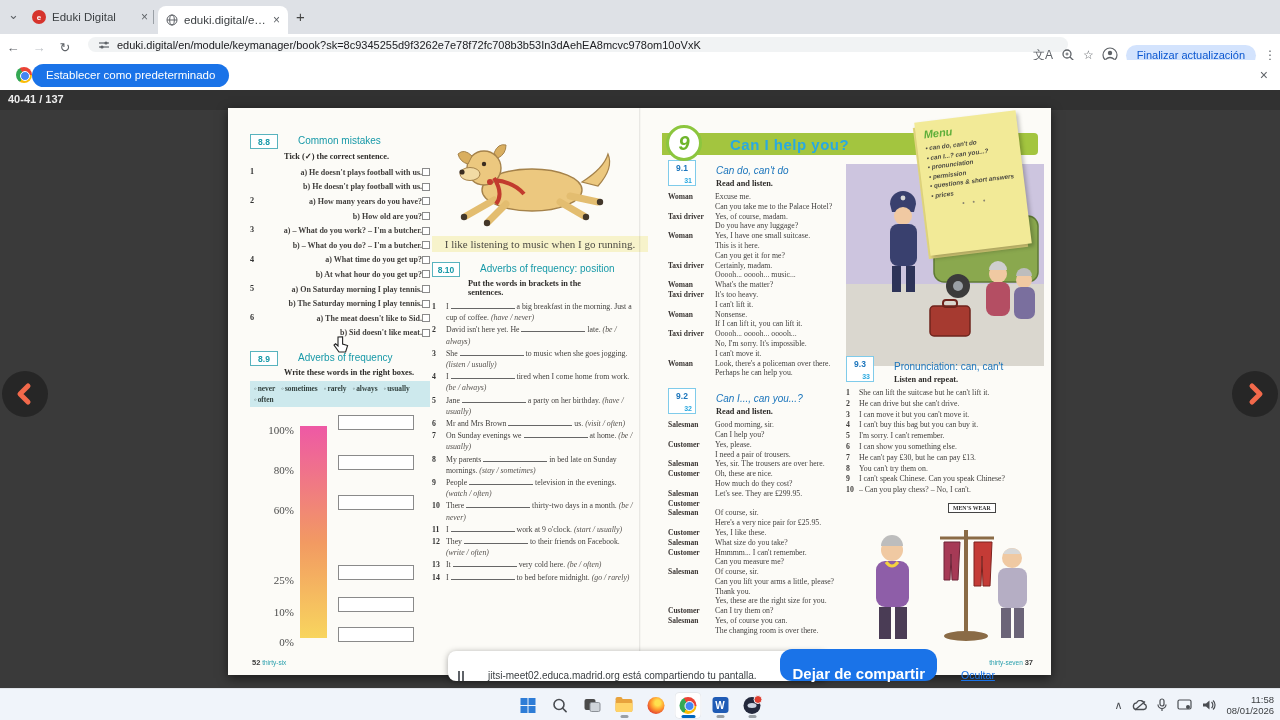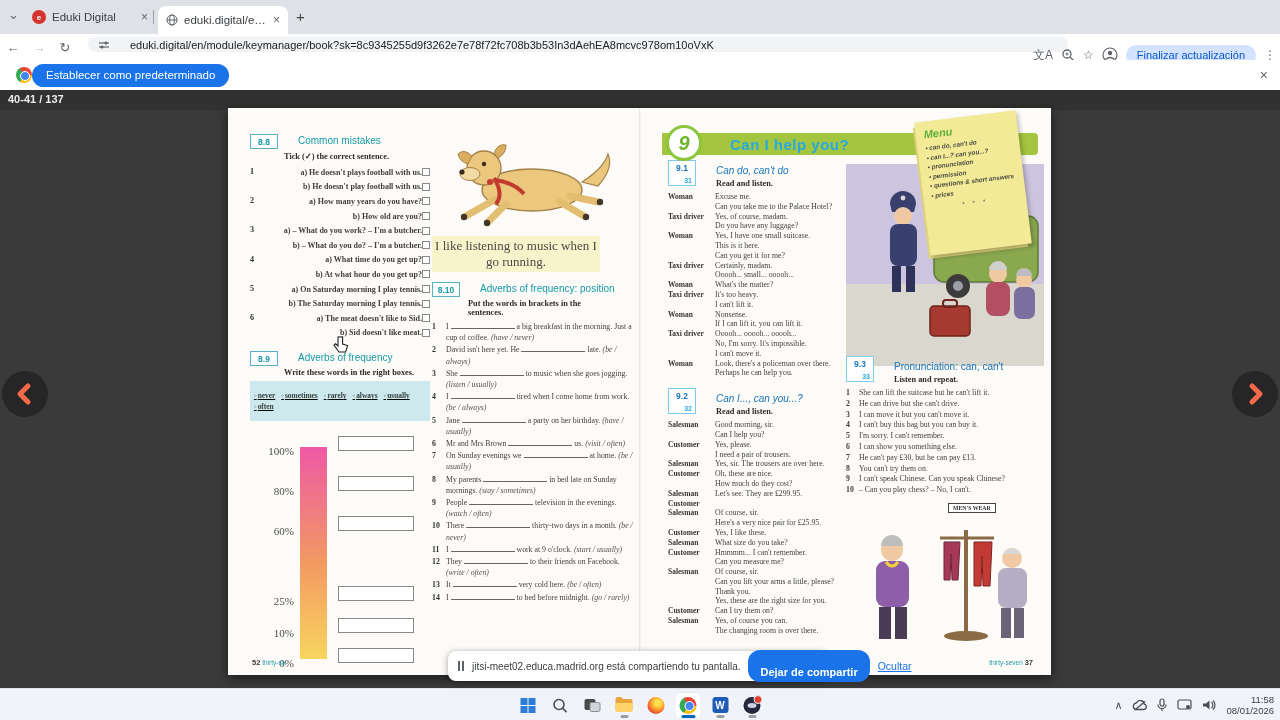--- a/index.html
+++ b/index.html
@@ -15,21 +15,21 @@
   .tab-title { flex:1; white-space:nowrap; overflow:hidden; text-overflow:ellipsis; }
   .tab-close { color:#5f6368; font-size:12px; }
   .favicon-red { width:14px; height:14px; border-radius:50%; background:#d6332c; color:#fff; font-size:8px; font-weight:bold; display:flex; align-items:center; justify-content:center; flex:none; }
   .tab-divider { position:absolute; left:153px; top:10px; width:1px; height:14px; background:#9aa0a6; }
   .newtab { position:absolute; left:296px; top:8px; color:#444; font-size:15px; }
 
   
   .toolbar { position:absolute; top:34px; left:0; width:100%; height:26px; background:#fff; display:flex; align-items:center; }
   .nav-ic { color:#5f6368; font-size:13px; width:26px; text-align:center; }
   .nav-ic.dis { color:#bdc1c6; }
-  .omnibox { position:absolute; left:88px; top:3px; width:980px; height:15px; background:#f1f3f4; border-radius:10px; display:flex; align-items:center; padding:4px 10px; gap:20px; }
+  .omnibox { position:absolute; left:88px; top:3px; width:980px; height:15px; background:#f1f3f4; border-radius:10px; display:flex; align-items:center; padding:4px 10px; gap:7px; }
   .omni-url { font-size:11px; color:#202124; white-space:nowrap; overflow:hidden; }
   .tb-right { position:absolute; right:4px; top:8px; height:26px; display:flex; align-items:center; gap:8px; }
   .tb-ic { color:#5f6368; font-size:12px; }
   .update-pill { background:#d3e3fd; color:#0b57d0; font-size:11px; height:21px; padding:0 11px; border-radius:11px; display:flex; align-items:center; white-space:nowrap; }
 
   
   .notifbar { position:absolute; top:60px; left:0; width:100%; height:30px; background:#fff; display:flex; align-items:center; }
   .chrome-logo { width:16px; height:16px; border-radius:50%; background:conic-gradient(from -30deg,#ea4335 0 120deg,#fbbc05 0 240deg,#34a853 0 360deg); position:relative; flex:none; }
   .chrome-logo::after { content:""; position:absolute; left:4px; top:4px; width:8px; height:8px; border-radius:50%; background:#4285f4; border:1.5px solid #fff; }
   .notif-text { font-size:12px; color:#3c4043; margin:0 14px 0 10px; }
@@ -63,29 +63,29 @@
 
   
   .lcol1 { position:absolute; left:22px; top:26px; width:180px; }
   .lcol2 { position:absolute; left:204px; top:30px; width:202px; }
   .mi { display:flex; margin-bottom:0; }
   .mi-n { width:13px; flex:none; font-family:"Liberation Serif",serif; font-weight:bold; font-size:8.2px; color:#333; line-height:14.6px; }
   .mi-opts { flex:1; }
   .mi-line { display:flex; justify-content:flex-end; align-items:center; height:14.6px;font-weight:bold; }
   .mi-line span.t { font-family:"Liberation Serif",serif; font-size:8px; color:#403e3c; }
   .cb { width:8px; height:8px; border:1px solid #8a8a8a; background:#fff; flex:none; }
-  .wordbank { background:#cde9ed; padding:10px 4px; display:flex; flex-wrap:wrap; gap:2px 6px; margin:3px 0 12px;text-decoration:underline; }
+  .wordbank { background:#cde9ed; padding:3px 4px; display:flex; flex-wrap:wrap; gap:2px 6px; margin:3px 0 5px; }
   .wordbank span { font-family:"Liberation Serif",serif; font-weight:bold; font-size:7.4px; color:#33423f; }
   .wordbank span::before { content:"◦"; margin-right:1px; color:#5a6a68; }
   .chart { position:relative; height:232px; margin-top:4px; }
   .bar { position:absolute; left:50px; top:14px; width:27px; height:212px; background:linear-gradient(180deg,#ee59a5 0%,#f29a62 55%,#f8d55e 100%); }
   .srow { position:absolute; left:0; width:100%; }
   .srow .pl { position:absolute; left:0; width:44px; text-align:right; font-family:"Liberation Serif",serif; font-size:11px; color:#4c4c4c; }
   .srow .bx { position:absolute; left:88px; top:-9px; width:76px; height:15px; border:1px solid #8a8a8a; background:#fff; }
-  .dogcap { background:#f7f3cb; text-align:center; font-family:"Liberation Serif",serif; font-size:13px; color:#4c4a44; padding:2px 0; margin:2px 0 10px; width:168px; }
+  .dogcap { background:#f7f3cb; text-align:center; font-family:"Liberation Serif",serif; font-size:11px; color:#4c4a44; padding:2px 0; margin:2px 0 10px; width:216px; }
   .fi { position:relative; padding-left:14px; font-family:"Liberation Serif",serif; font-size:7.8px; line-height:11.2px; color:#403e3c; margin-bottom:1px; }
   .fi b { position:absolute; left:0; color:#333; }
   .blank { display:inline-block; width:64px; height:7px; border-bottom:0.8px solid #666; }
   .fi i { color:#55514d; }
 
   
   .banner { position:absolute; left:22px; top:25px; width:376px; height:22px; background:#a3c53f; border-radius:0 4px 4px 0; z-index:1; }
   .unit-circle { position:absolute; left:26px; top:17px; width:36px; height:36px; border-radius:50%; background:#fff; border:3px solid #8cc63e; z-index:2; display:flex; align-items:center; justify-content:center; font-size:20px; font-weight:bold; color:#6fb52c; font-style:italic; }
   .unit-title { position:absolute; left:90px; top:28px; z-index:2; font-size:15px; font-weight:bold; color:#29a9e1; letter-spacing:.5px; }
   .rcol1 { position:absolute; left:28px; top:52px; width:182px; }
@@ -99,25 +99,25 @@
   .note-title { color:#5faf3a; font-weight:bold; font-style:italic; font-size:11px; margin-bottom:3px; }
   .note-item { font-size:6.3px; font-weight:bold; color:#4c4a42; line-height:9.5px; font-style:italic; }
   .note-dots { text-align:center; color:#8a8570; font-size:7px; letter-spacing:3px; margin-top:3px; }
   .ex93 { position:absolute; left:206px; top:248px; width:198px; }
   .pr-item { position:relative; padding-left:13px; font-family:"Liberation Serif",serif; font-size:7.8px; line-height:10.8px; color:#403e3c; }
   .pr-item b { position:absolute; left:0; }
   .sign { position:absolute; left:308px; top:395px; border:1px solid #444; background:#fff; font-family:"Liberation Serif",serif; font-size:5.8px; font-weight:bold; color:#333; padding:1px 4px; z-index:2; }
   .illus2 { position:absolute; left:208px; top:404px; width:192px; height:138px; }
 
   
-  .sharebar { position:absolute; left:448px; top:561px; width:380px; height:30px; background:#fff; border-radius:8px; box-shadow:0 1px 6px rgba(0,0,0,.35); display:flex; align-items:center; padding:0 10px; gap:8px; z-index:6; }
+  .sharebar { position:absolute; left:448px; top:561px; width:380px; height:30px; background:#fff; border-radius:8px; box-shadow:0 1px 6px rgba(0,0,0,.35); display:flex; align-items:flex-end; padding:0 10px; gap:24px; z-index:6; }
   .pauseic { display:flex; gap:2px; flex:none; }
   .pauseic i { width:2px; height:10px; background:#5f6368; }
   .share-text { font-size:10px; color:#3c4043; white-space:nowrap; }
-  .share-btn { background:#1a73e8; color:#fff; border:none; font-size:11px; font-weight:bold; height:22px; padding:16px 12px; border-radius:12px; font-family:inherit; flex:none; }
+  .share-btn { background:#1a73e8; color:#fff; border:none; font-size:15px; font-weight:bold; height:22px; padding:16px 12px; border-radius:12px; font-family:inherit; flex:none; }
   .share-hide { font-size:10.5px; color:#1a73e8; text-decoration:underline; flex:none; }
 
   
   .taskbar { position:absolute; top:688px; left:0; width:100%; height:32px; background:#f0f4fa; border-top:1px solid #e0e4ea; }
   .tb-center { position:absolute; left:50%; transform:translateX(-50%); top:0; height:32px; display:flex; align-items:center; gap:5px; }
   .tslot { width:27px; height:27px; border-radius:5px; display:flex; align-items:center; justify-content:center; position:relative; }
   .tslot.active { background:rgba(255,255,255,.95); box-shadow:inset 0 0 0 1px #e4e7ec; }
   .tslot .runbar { position:absolute; bottom:1px; left:50%; transform:translateX(-50%); width:8px; height:2.5px; border-radius:2px; background:#9aa0a6; }
   .tslot.active .runbar { background:#0067c0; width:14px; }
   .win-ic { width:15px; height:15px; display:grid; grid-template-columns:7px 7px; grid-gap:1px; }
@@ -428,21 +428,21 @@
               </div>
               <div class="dlg-row">
                 <span class="dlg-sp">Woman</span>
                 <span class="dlg-tx">Yes, I have one small suitcase.
 This is it here.
 Can you get it for me?</span>
               </div>
               <div class="dlg-row">
                 <span class="dlg-sp">Taxi driver</span>
                 <span class="dlg-tx">Certainly, madam.
-Ooooh... small... ooooh...</span>
+Ooooh... ooooh... music...</span>
               </div>
               <div class="dlg-row">
                 <span class="dlg-sp">Woman</span>
                 <span class="dlg-tx">What's the matter?</span>
               </div>
               <div class="dlg-row">
                 <span class="dlg-sp">Taxi driver</span>
                 <span class="dlg-tx">It's too heavy.
 I can't lift it.</span>
               </div>

